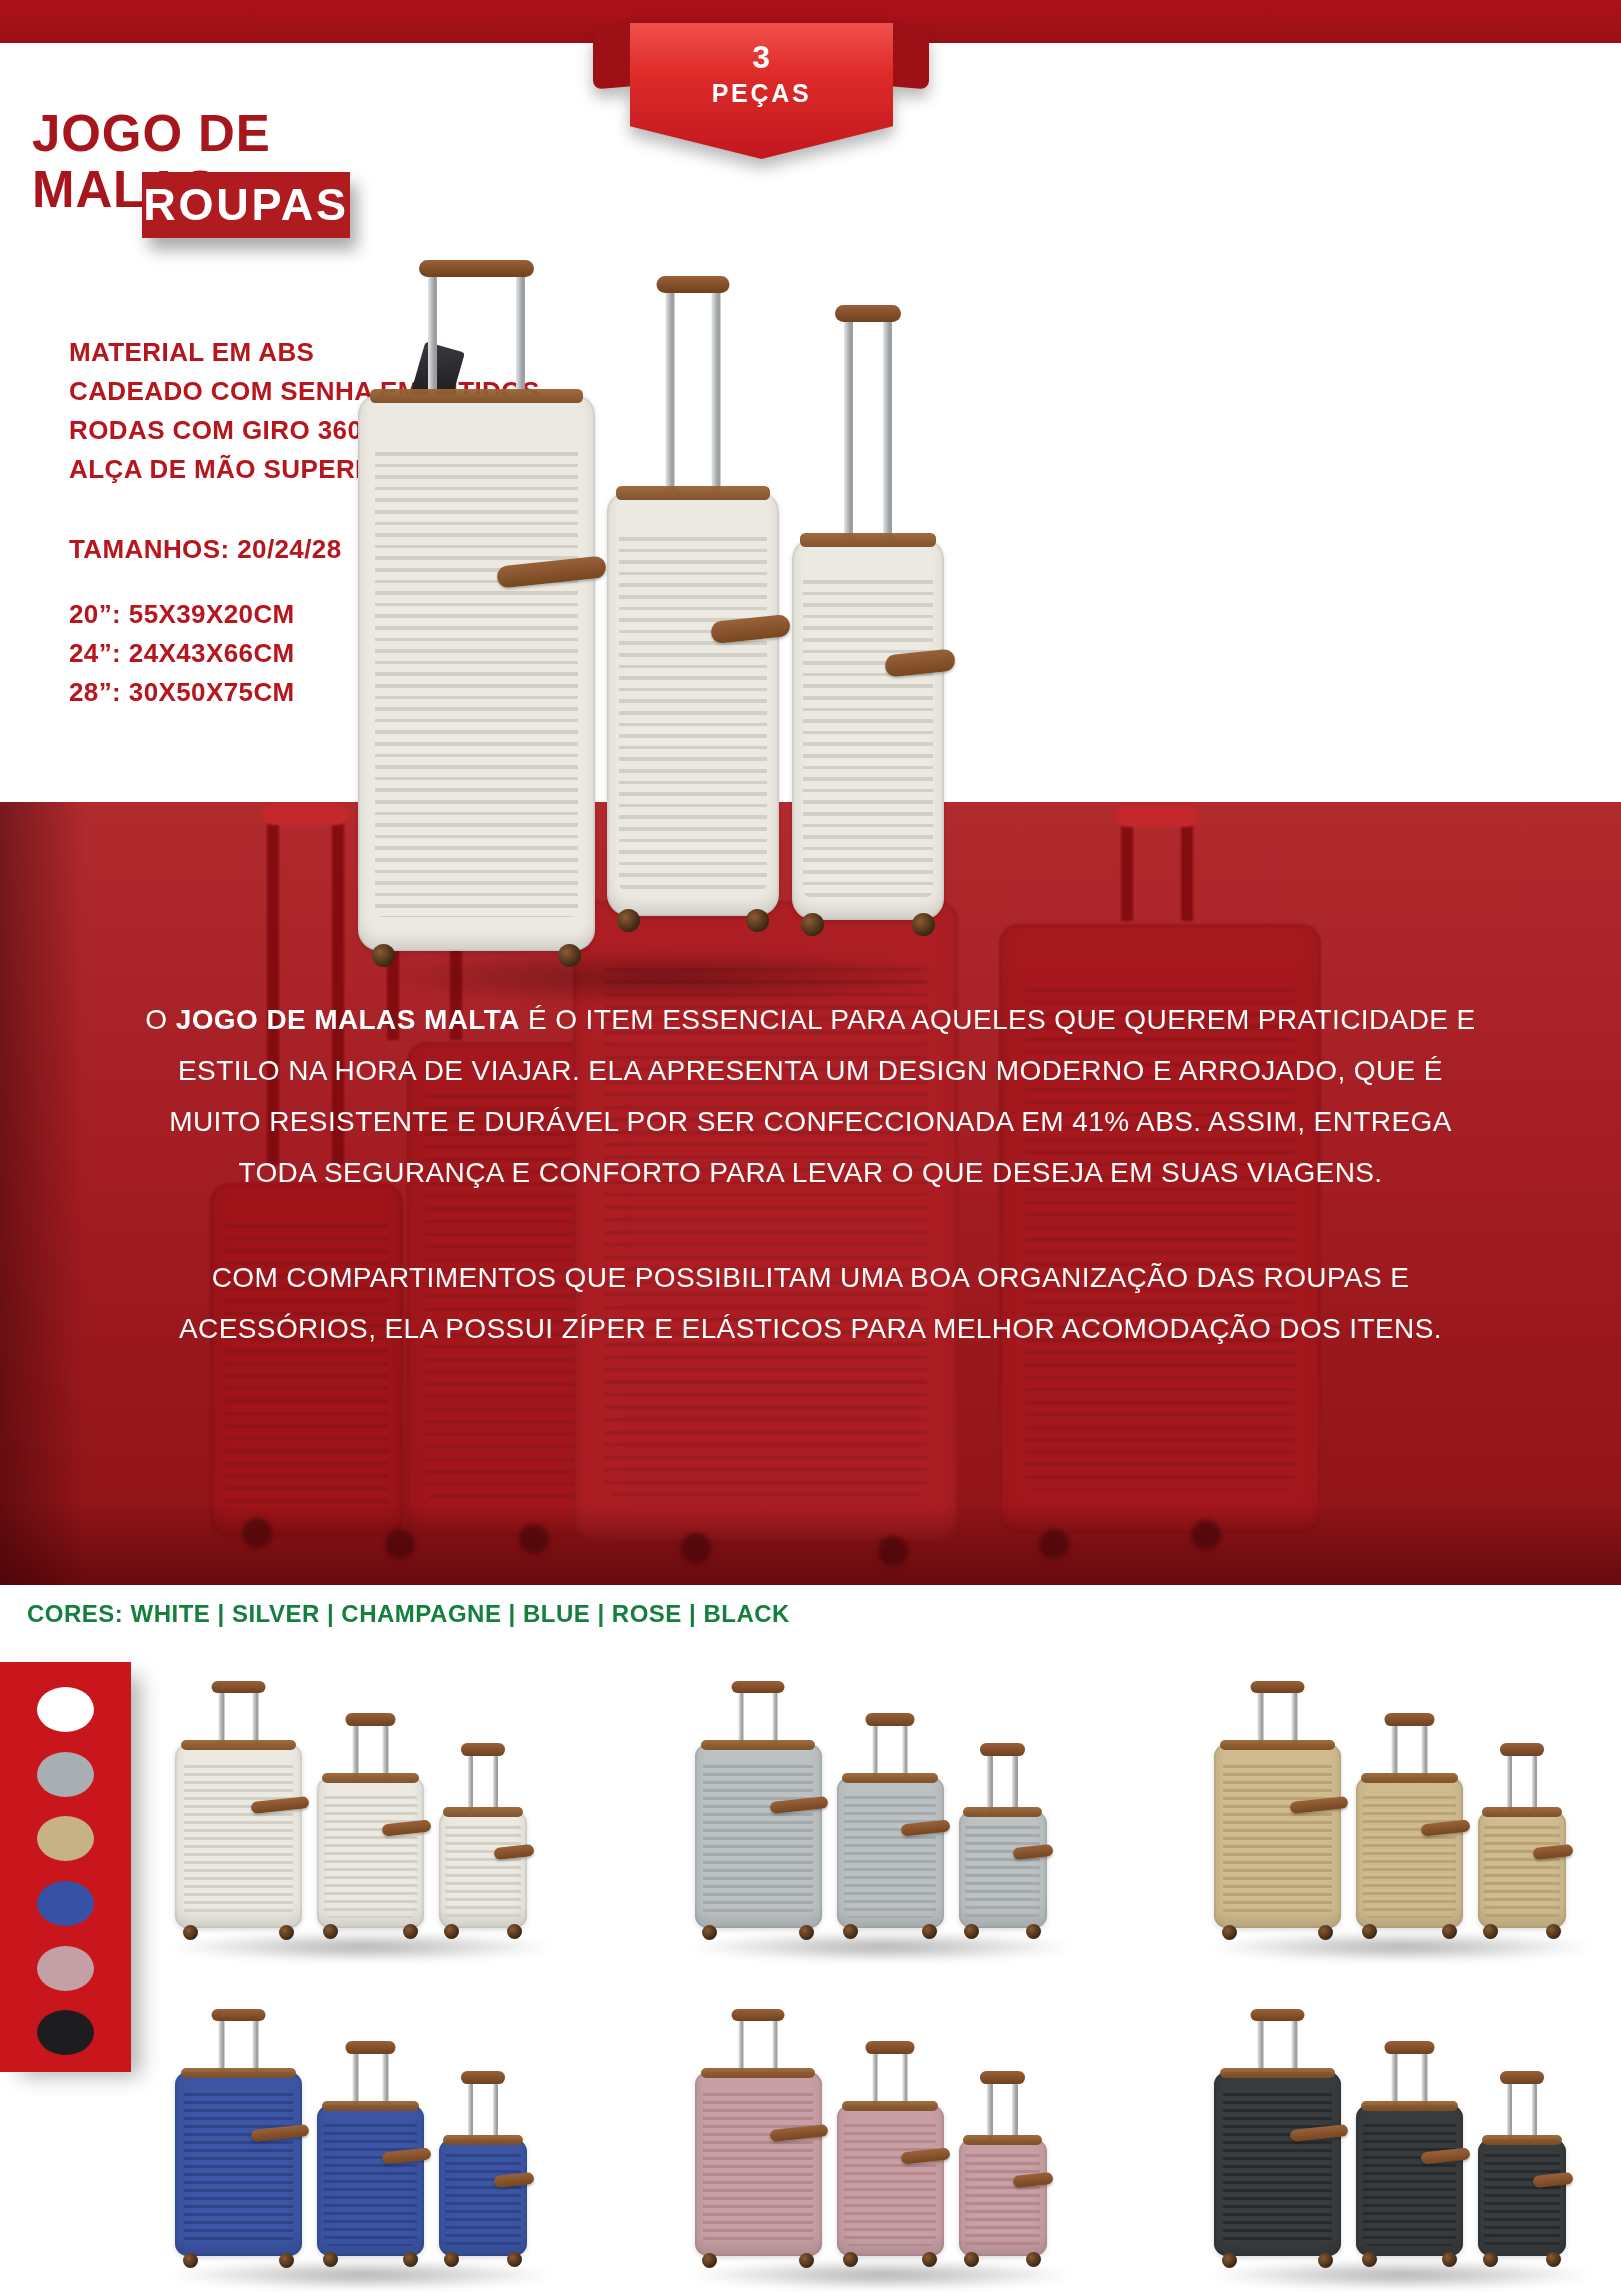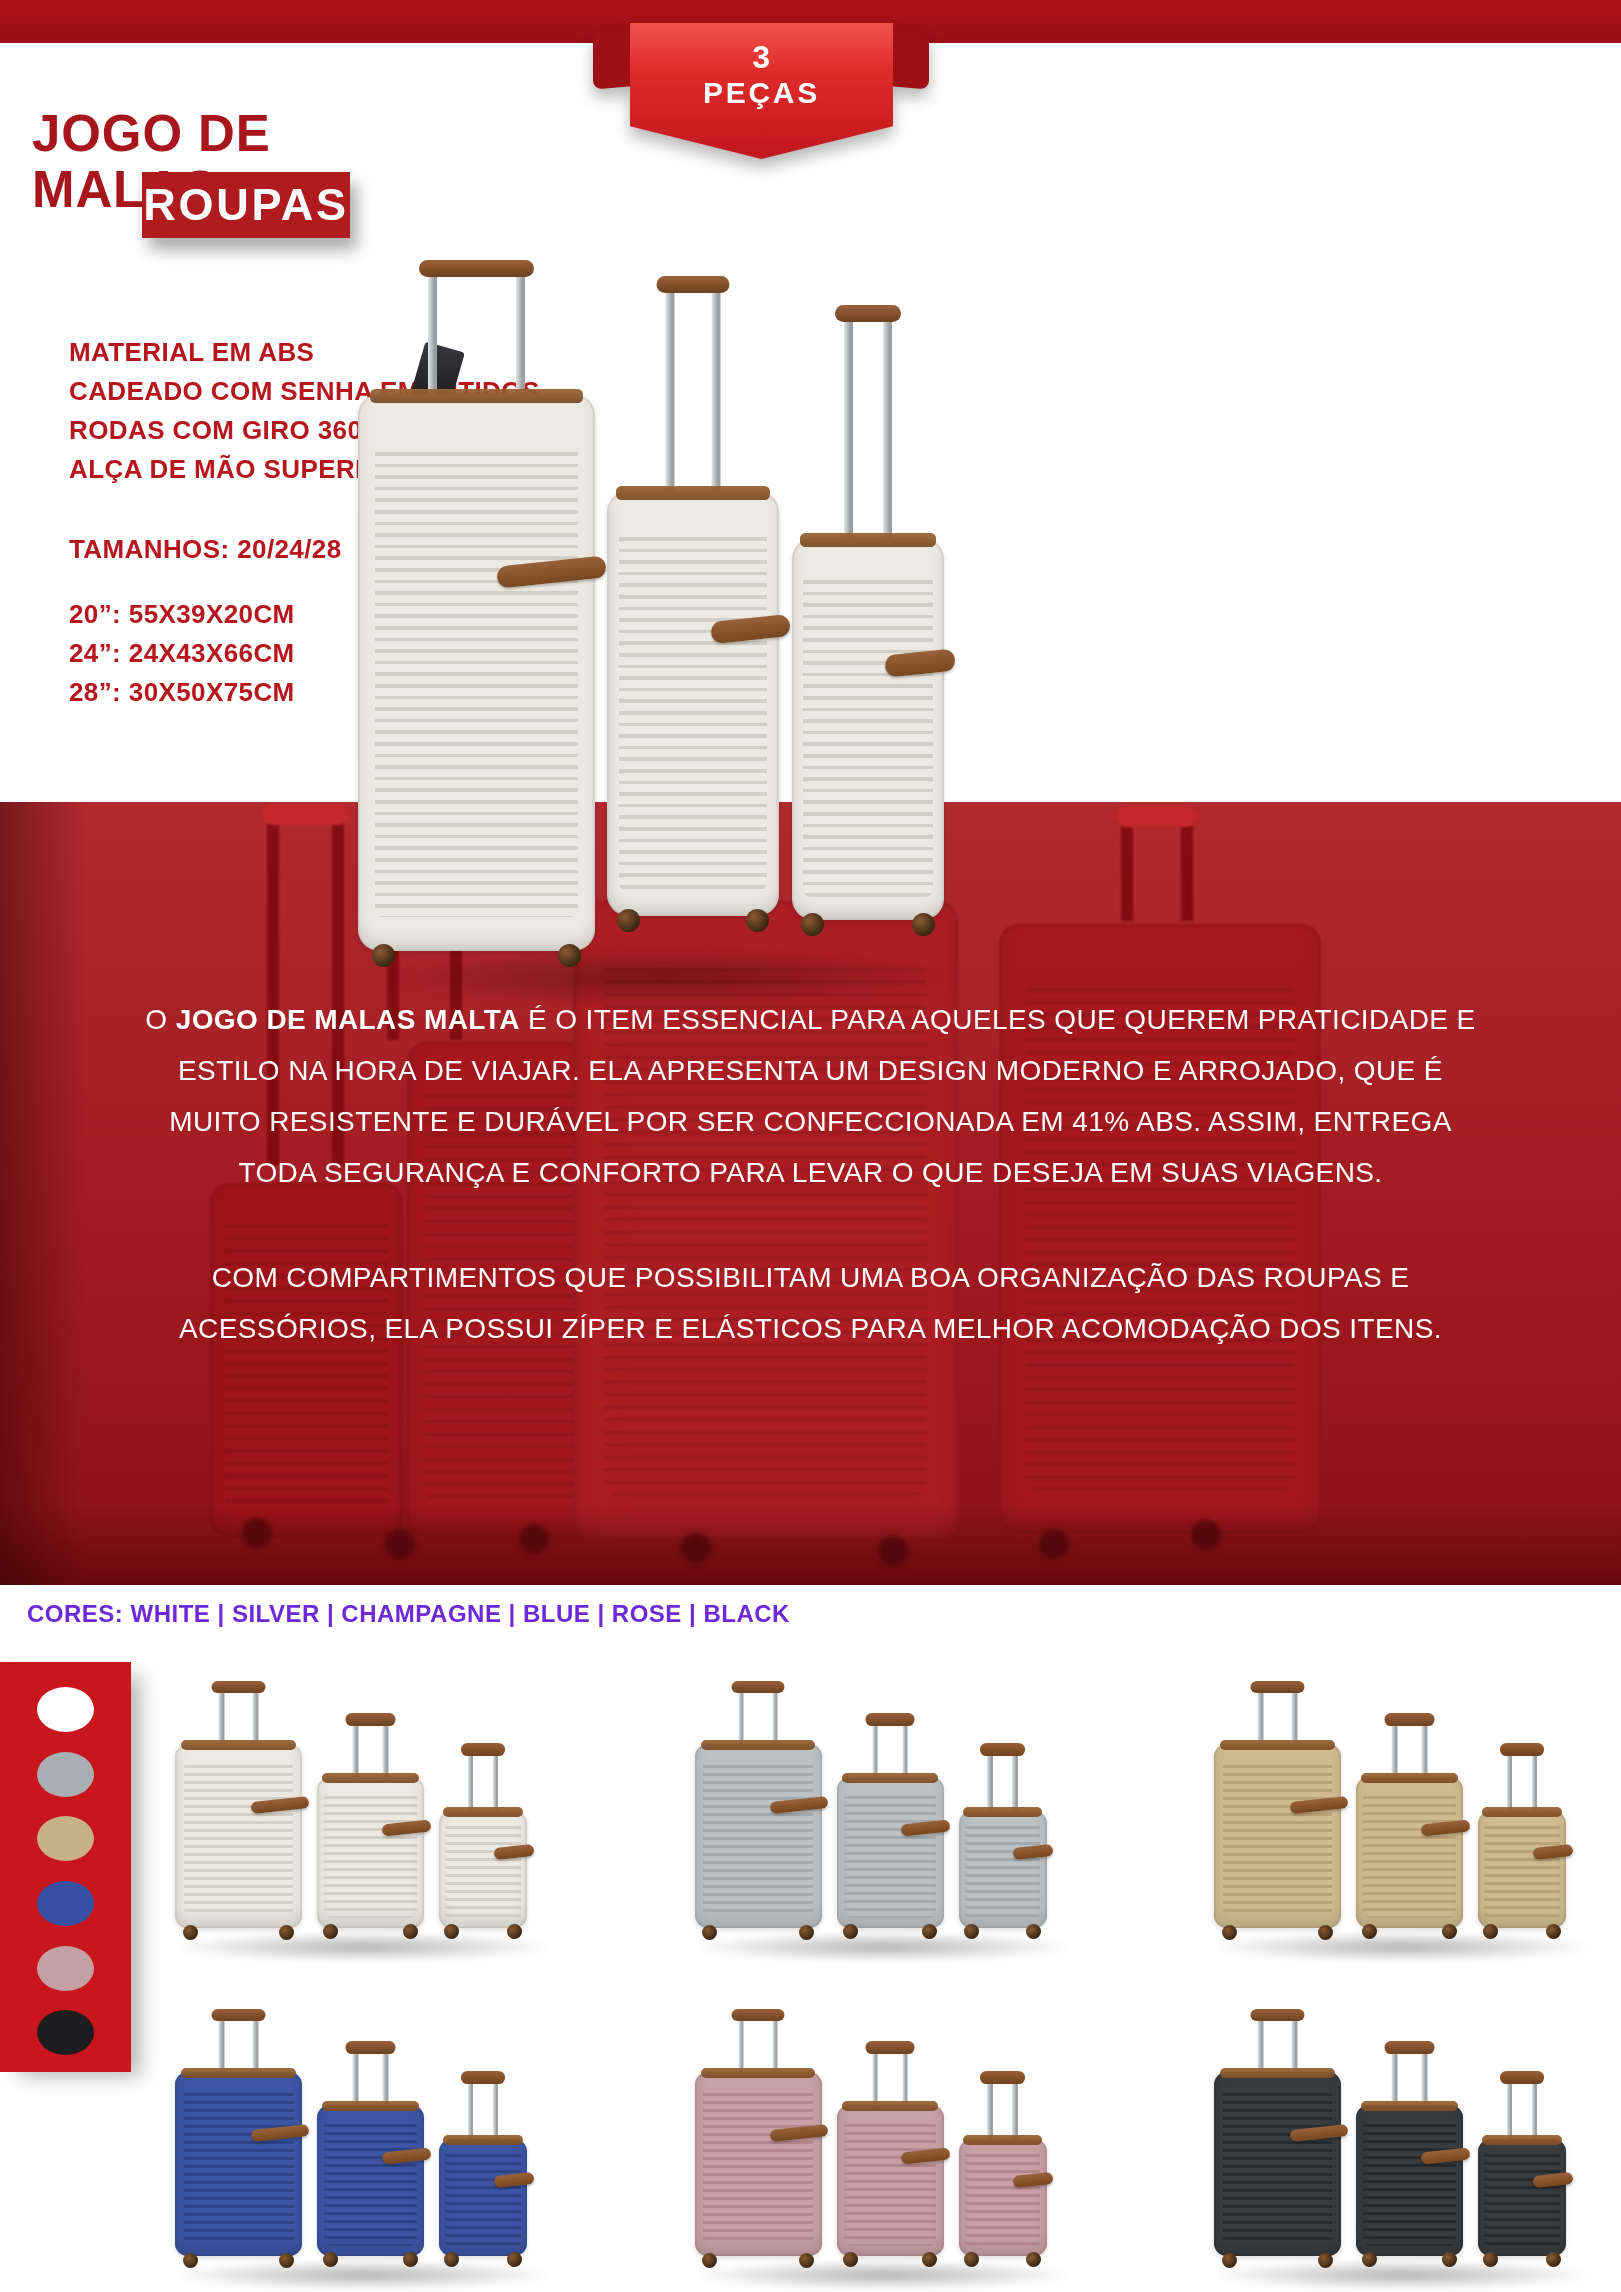--- a/index.html
+++ b/index.html
@@ -14,21 +14,21 @@
           filter:drop-shadow(0 9px 7.2px rgba(0,0,0,.28));}
   .ribbon .tab{position:absolute;top:7.2px;width:59px;height:57px;background:#9d1016;}
   .ribbon .tab.tl{left:1.8px;border-radius:7.2px 0 0 9px;transform:skewY(-5deg);}
   .ribbon .tab.tr{right:1.8px;border-radius:0 7.2px 9px 0;transform:skewY(5deg);}
   .ribbon-body{position:absolute;left:39px;top:0;width:263px;height:136px;
           background:linear-gradient(180deg,#f0514c 0%,#de2a29 38%,#c0181e 100%);
           clip-path:polygon(0 0,100% 0,100% 76%,50% 100%,0 76%);
           display:flex;flex-direction:column;align-items:center;justify-content:flex-start;
           padding-top:16px;color:#ffffff;font-weight:700;}
   .rb-count{font-size:32px;line-height:36px;letter-spacing:0.9px;}
-  .rb-label{font-size:30px;line-height:36px;letter-spacing:2.7px;}
+  .rb-label{font-size:25px;line-height:36px;letter-spacing:2.7px;}
 
   
   .title{position:absolute;left:32px;top:106px;margin:0;width:430px;
          font-size:51px;line-height:56px;font-weight:800;letter-spacing:0.9px;color:#a6161c;}
   .title-box{position:absolute;left:142px;top:172px;width:208px;height:66px;background:#b01b20;
          display:flex;align-items:center;justify-content:center;color:#ffffff;
          font-size:45px;font-weight:800;letter-spacing:2.7px;
          filter:drop-shadow(7.2px 12.5px 8px rgba(0,0,0,.33));}
 
   
@@ -92,21 +92,21 @@
   .hero .shell{border-radius:21.5px;}
   .hero .ribs{background:repeating-linear-gradient(180deg,rgba(0,0,0,0) 0 8px,var(--rib,#d2d0c6) 8px 11.6px);}
   .hero .toptrim{height:14.3px;top:-5.4px;}
   .hero .strap{height:21.5px;right:-10.7px;border-radius:10.7px;}
   .hero .wheel{width:23px;height:23px;bottom:-16px;}
   .hero .setshadow{left:27px;right:9px;bottom:-30px;height:57px;}
   .tag{position:absolute;top:86px;left:59px;width:41px;height:56px;border-radius:3.6px;
        background:linear-gradient(160deg,#3a3a40,#17171b);transform:rotate(16deg);}
 
   
-  .cores{position:absolute;left:27px;top:1600px;color:#6d28d9;font-size:24px;font-weight:700;letter-spacing:0.5px;}
+  .cores{position:absolute;left:27px;top:1600px;color:#15803d;font-size:24px;font-weight:700;letter-spacing:0.5px;}
 
   
   .swatchbar{position:absolute;left:0;top:1662px;width:131px;height:410px;background:#c9151c;z-index:2;
        display:flex;flex-direction:column;align-items:center;padding-top:25px;gap:19.7px;
        box-shadow:14.3px 9px 19.7px -5.4px rgba(0,0,0,.30);}
   .swatch{width:57px;height:45px;border-radius:50%;flex:0 0 auto;}
 
   
   .grid{position:absolute;left:143px;top:1668px;width:1478px;z-index:1;
        display:grid;grid-template-columns:repeat(3,439px);justify-content:space-between;row-gap:32px;}

